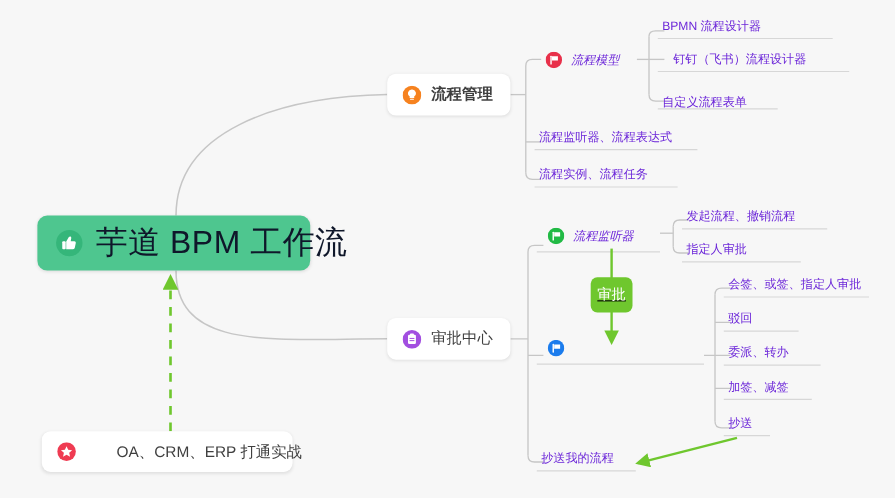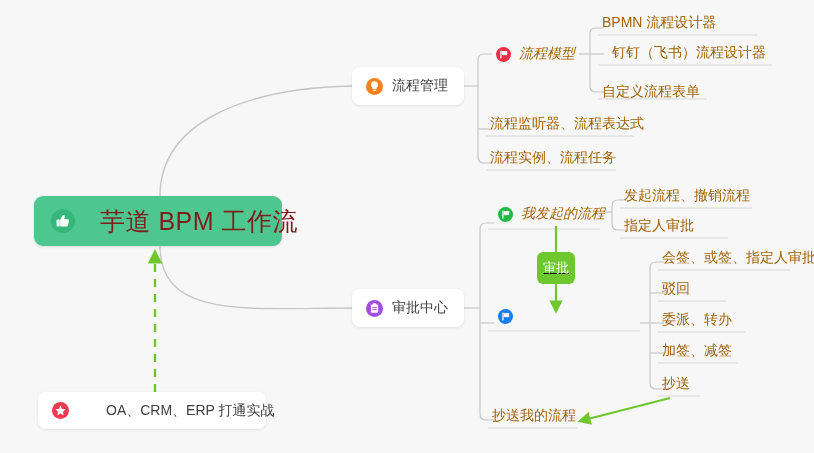--- a/index.html
+++ b/index.html
@@ -39,24 +39,24 @@
     height: 50px;
     background: #4ec68f;
     border-radius: 9px;
     box-shadow: 0 1px 3px rgba(0,0,0,0.10);
     display: flex;
     align-items: center;
     padding-left: 16px;
     box-sizing: border-box;
   }
   .root-label {
-    color: #7f1d1d;
-    font-size: 25px;
+    color: #0f172a;
+    font-size: 29px;
     letter-spacing: 0.5px;
-    margin-left: 24px;
+    margin-left: 11px;
     white-space: nowrap;
   }
 
   
   .card-node {
     position: absolute;
     background: #ffffff;
     border-radius: 8px;
     box-shadow: 0 1px 3px rgba(0,0,0,0.09);
     display: flex;
@@ -76,22 +76,22 @@
   .u-node {
     position: absolute;
     display: flex;
     align-items: center;
     height: 28px;
     padding: 0 6px 0 4px;
     box-sizing: border-box;
     white-space: nowrap;
   }
   .u-label {
-    font-size: 14px;
-    color: #a16207;
+    font-size: 11px;
+    color: #6d28d9;
     white-space: nowrap;
   }
   .u-node .u-label.has-icon { margin-left: 8px; font-style: italic; }
 
   
   .icon {
     display: inline-flex;
     align-items: center;
     justify-content: center;
     flex: 0 0 auto;
@@ -200,21 +200,21 @@
     <span class="icon">
       <svg width="26" height="26" viewBox="0 0 26 26">
         <circle cx="13" cy="13" r="12" fill="#35b67a"></circle>
         <path d="M10.2 11.6 L12.6 7.4 C13.6 6.4 15.0 7.0 14.8 8.3 L14.3 11.3 L17.6 11.3 C18.5 11.3 19.1 12.1 18.9 13.0 L18.0 17.2 C17.85 17.95 17.2 18.5 16.4 18.5 L10.2 18.5 Z" fill="#ffffff"></path>
         <rect x="6.6" y="11.4" width="3.1" height="7.1" rx="0.9" fill="#ffffff"></rect>
       </svg>
     </span>
     <span class="root-label">芋道 BPM 工作流</span>
   </div>
 
-  <div class="card-node" style="left:352px; top:67px; width:112px;">
+  <div class="card-node" style="left:352px; top:67px; width:112px;font-weight:bold;">
     <span class="icon">
       <svg width="17" height="17" viewBox="0 0 17 17">
         <circle cx="8.5" cy="8.5" r="8.5" fill="#f6821f"></circle>
         <path d="M8.5 3.3 A3.4 3.4 0 0 0 6.4 9.5 L6.4 11.0 L10.6 11.0 L10.6 9.5 A3.4 3.4 0 0 0 8.5 3.3 Z" fill="#ffffff"></path>
         <rect x="6.7" y="11.7" width="3.6" height="1.0" rx="0.5" fill="#ffffff"></rect>
       </svg>
     </span>
     <span class="card-label">流程管理</span>
   </div>
 
@@ -260,21 +260,21 @@
   </div>
 
   <div class="u-node" style="left:494px; top:200px;">
     <span class="icon">
       <svg width="15" height="15" viewBox="0 0 15 15">
         <circle cx="7.5" cy="7.5" r="7.5" fill="#21ba45"></circle>
         <rect x="4.3" y="3.6" width="1.3" height="8.0" rx="0.5" fill="#ffffff"></rect>
         <path d="M5.8 4.1 L11.2 4.1 L11.2 8.1 L5.8 8.1 Z" fill="#ffffff"></path>
       </svg>
     </span>
-    <span class="u-label has-icon">我发起的流程</span>
+    <span class="u-label has-icon">流程监听器</span>
   </div>
   <div class="u-node" style="left:620px; top:182px;">
     <span class="u-label">发起流程、撤销流程</span>
   </div>
   <div class="u-node" style="left:620px; top:212px;">
     <span class="u-label">指定人审批</span>
   </div>
 
   <div class="u-node" style="left:494px; top:302px;">
     <span class="icon">

